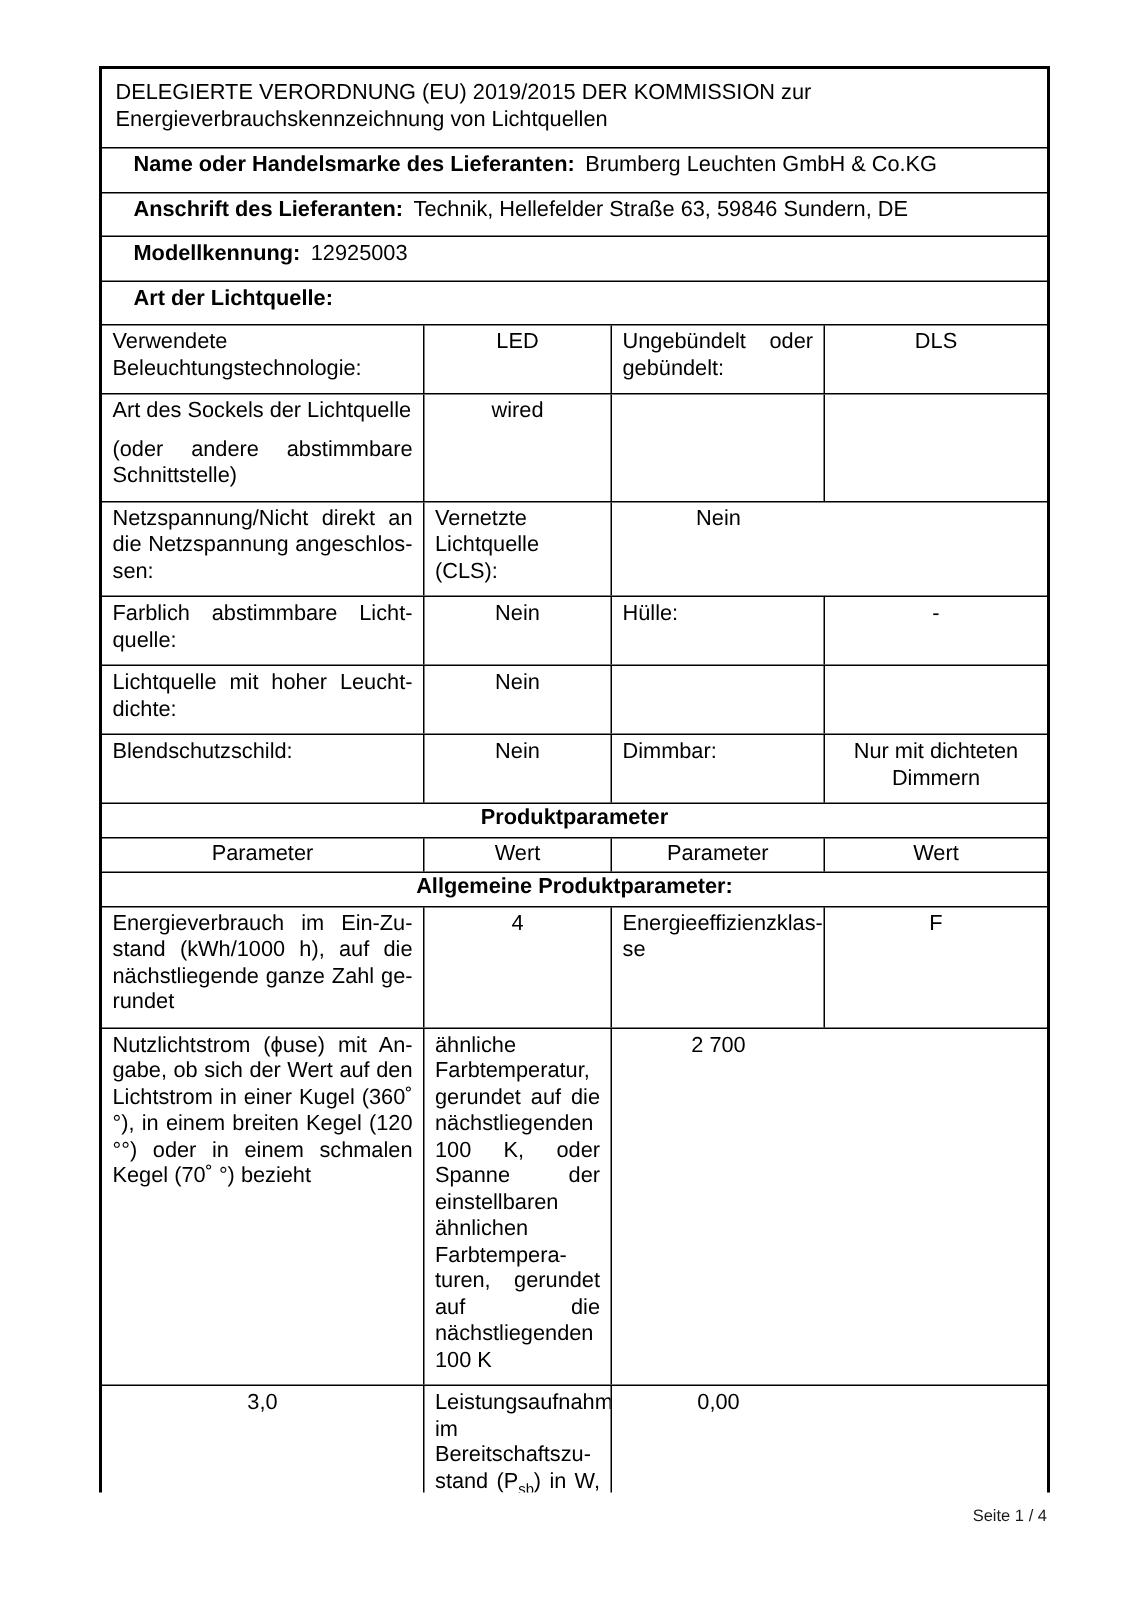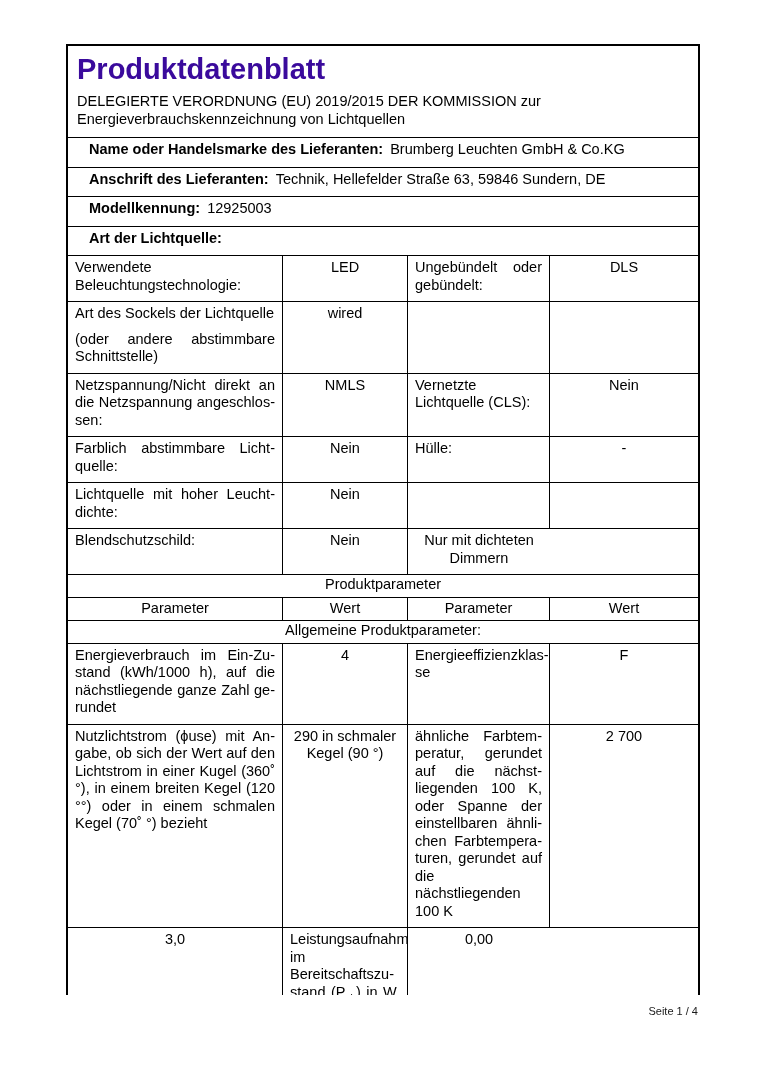--- a/index.html
+++ b/index.html
@@ -53,21 +53,21 @@
     text-align: center;
   }
   .cell.val.vborder { border-right: 1.5px solid #000; }
   .cell.hdr {
     text-align: center;
     padding: 2px 7px 3px 7px;
   }
   .cell.full {
     grid-column: 1 / -1;
     text-align: center;
-    font-weight: normal;
+    font-weight: bold;
     padding: 1px 7px 3px 7px;
   }
   .para + .para { margin-top: 8px; }
   sub { font-size: 0.68em; line-height: 0; }
 
   .title-block { padding: 7px 9px 9px 9px; }
   .doc-title {
     font-size: 29px;
     line-height: 32px;
     font-weight: bold;
@@ -91,21 +91,20 @@
   }
 </style>
 </head>
 <body>
 
 <div class="page">
   <div class="table-clip">
     <div class="doc-table">
 
       <div class="trow title-block">
-        <div class="doc-title" style="color: rgb(58, 10, 156);">Produktdatenblatt</div>
         <div class="doc-subtitle">DELEGIERTE VERORDNUNG (EU) 2019/2015 DER KOMMISSION zur Energieverbrauchskennzeichnung von Lichtquellen</div>
       </div>
 
       <div class="trow kv">
         <span class="b">Name oder Handelsmarke des Lieferanten:</span><span class="kv-val">Brumberg Leuchten GmbH &amp; Co.KG</span>
       </div>
 
       <div class="trow kv">
         <span class="b">Anschrift des Lieferanten:</span><span class="kv-val">Technik, Hellefelder Straße 63, 59846 Sundern, DE</span>
       </div>
@@ -129,39 +128,39 @@
             <div class="cell lab">
               <div class="para">Art des Sockels der Lichtquelle</div>
               <div class="para">(oder andere abstimmbare Schnittstelle)</div>
             </div>
             <div class="cell val vborder">wired</div>
             <div class="cell lab"></div>
             <div class="cell val"></div>
           </div>
           <div class="trow cells">
             <div class="cell lab">Netzspannung/Nicht direkt an die Netzspannung angeschlos­sen:</div>
-            <div class="cell val vborder">NMLS</div>
             <div class="cell lab">Vernetzte Lichtquel­le (CLS):</div>
             <div class="cell val">Nein</div>
           </div>
           <div class="trow cells">
             <div class="cell lab">Farblich abstimmbare Licht­quelle:</div>
             <div class="cell val vborder">Nein</div>
             <div class="cell lab">Hülle:</div>
             <div class="cell val">-</div>
           </div>
           <div class="trow cells">
             <div class="cell lab">Lichtquelle mit hoher Leucht­dichte:</div>
             <div class="cell val vborder">Nein</div>
             <div class="cell lab"></div>
             <div class="cell val"></div>
           </div>
           <div class="trow cells">
             <div class="cell lab">Blendschutzschild:</div>
             <div class="cell val vborder">Nein</div>
+            <div class="cell lab">Dimmbar:</div>
             <div class="cell val">Nur mit dichte­ten Dimmern</div>
           </div>
           <div class="trow fullrow" style="display: grid; grid-template-columns: 215px 125px 142px 148px;">
             <div class="cell full">Produktparameter</div>
           </div>
           <div class="trow cells">
             <div class="cell lab hdr">Parameter</div>
             <div class="cell val vborder hdr">Wert</div>
             <div class="cell lab hdr">Parameter</div>
             <div class="cell val hdr">Wert</div>
@@ -170,21 +169,20 @@
             <div class="cell full">Allgemeine Produktparameter:</div>
           </div>
           <div class="trow cells">
             <div class="cell lab">Energieverbrauch im Ein-Zu­stand (kWh/1000 h), auf die nächstliegende ganze Zahl ge­rundet</div>
             <div class="cell val vborder">4</div>
             <div class="cell lab">Energieeffizienzklas­se</div>
             <div class="cell val">F</div>
           </div>
           <div class="trow cells">
             <div class="cell lab">Nutzlichtstrom (ϕuse) mit An­gabe, ob sich der Wert auf den Lichtstrom in einer Kugel (360˚ °), in einem breiten Kegel (120 °°) oder in einem schmalen Kegel (70˚ °) bezieht</div>
-            <div class="cell val vborder">290 in schma­ler Kegel (90 °)</div>
             <div class="cell lab">ähnliche Farbtem­peratur, gerundet auf die nächst­liegenden 100 K, oder Spanne der einstellbaren ähnli­chen Farbtempera­turen, gerundet auf die nächstliegenden 100 K</div>
             <div class="cell val">2 700</div>
           </div>
           <div class="trow cells">
             <div class="cell val vborder">3,0</div>
             <div class="cell lab">Leistungsaufnahme im Bereitschaftszu­stand (P<sub>sb</sub>) in W, auf die zweite Dezimal­stelle gerundet</div>
             <div class="cell val">0,00</div>
           </div>
         </div>
 

